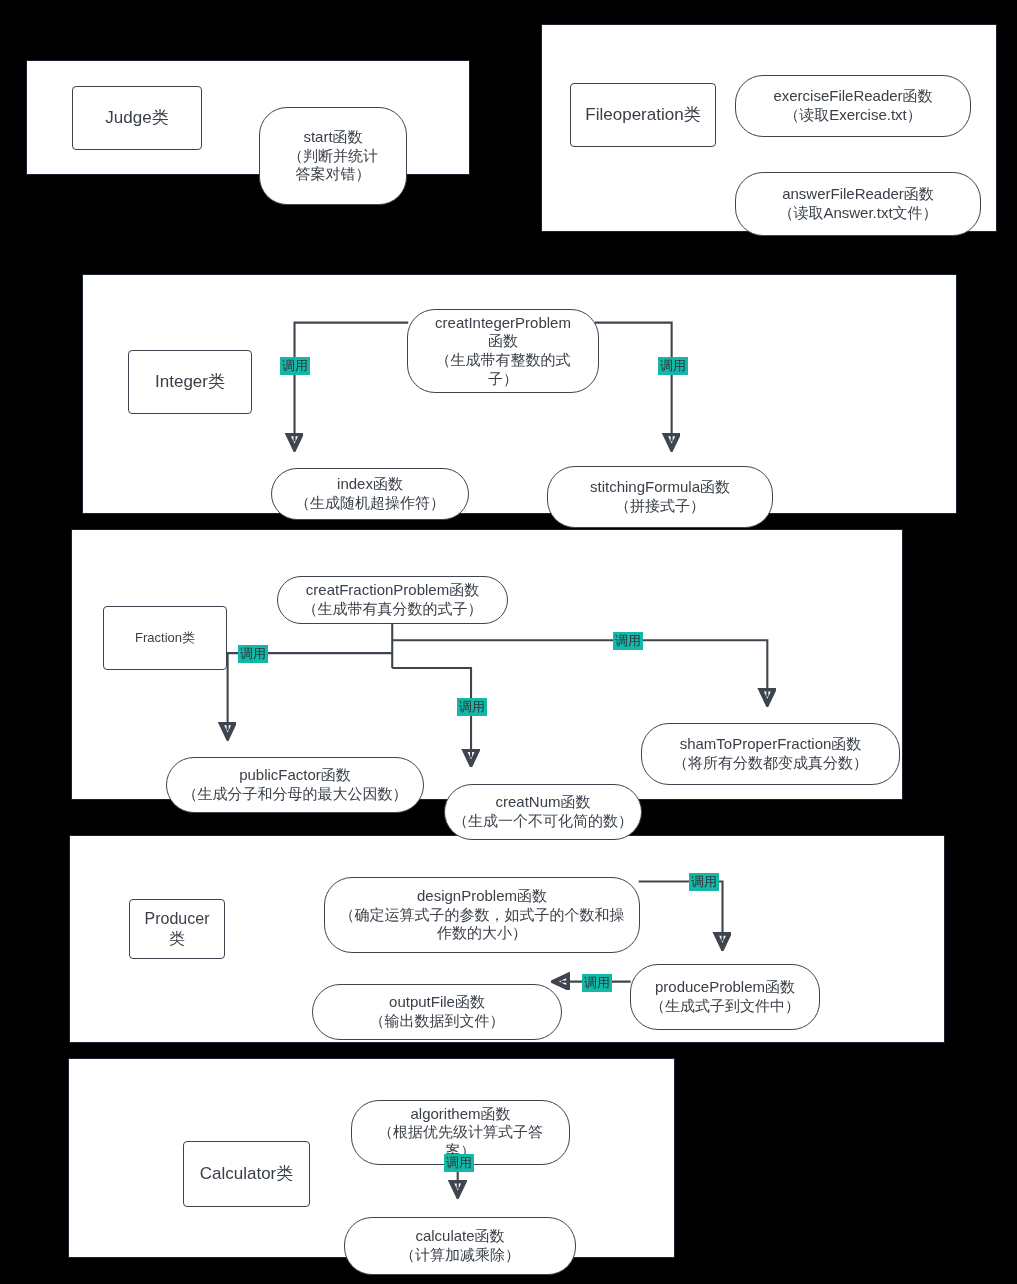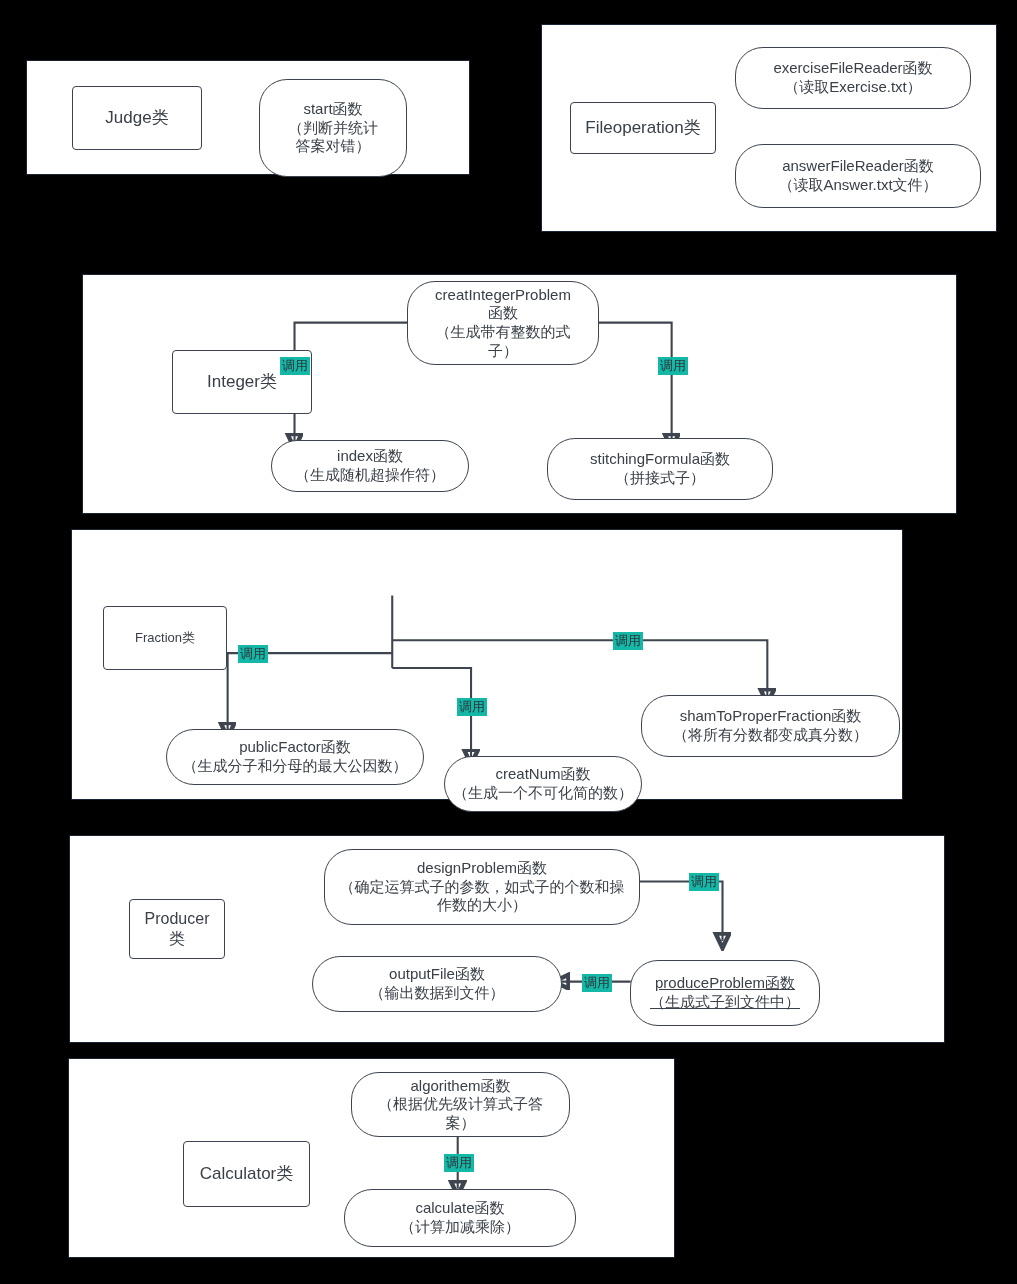--- a/index.html
+++ b/index.html
@@ -33,20 +33,21 @@
     text-align: center;
     line-height: 1.24;
     white-space: pre-line;
     z-index: 3;
   }
   .node.cls {
     border-radius: 4px;
   }
   .node.fn {
     border-radius: 28px;
+    margin-top: 28px;
   }
   .edge-layer {
     position: absolute;
     left: 0;
     top: 0;
     width: 100%;
     height: 100%;
     overflow: visible;
     z-index: 1;
   }
@@ -71,39 +72,39 @@
 <div id="stage">
 
   <div class="panel" style="left:26px; top:60px; width:444px; height:115px;">
     <div class="node cls" style="left:45px; top:25px; width:130px; height:64px; font-size:17px;">Judge类</div>
     <div class="node fn" style="left:232px; top:18px; width:148px; height:98px; font-size:15px;">start函数
 （判断并统计
 答案对错）</div>
   </div>
 
   <div class="panel" style="left:541px; top:24px; width:456px; height:208px;">
-    <div class="node cls" style="left:28px; top:77px; width:146px; height:52px; font-size:17px;">Fileoperation类</div>
+    <div class="node cls" style="left:28px; top:58px; width:146px; height:64px; font-size:17px;">Fileoperation类</div>
     <div class="node fn" style="left:193px; top:22px; width:236px; height:62px; font-size:15px;">exerciseFileReader函数
 （读取Exercise.txt）</div>
     <div class="node fn" style="left:193px; top:119px; width:246px; height:64px; font-size:15px;">answerFileReader函数
 （读取Answer.txt文件）</div>
   </div>
 
   <div class="panel" style="left:82px; top:274px; width:875px; height:240px;">
     <svg class="edge-layer" viewBox="0 0 875 240" preserveAspectRatio="none">
       <defs>
         <marker id="ah-int" markerWidth="9" markerHeight="9" refX="4.2" refY="4.2" orient="auto">
           <path d="M0.6,0.9 L7.6,4.2 L0.6,7.5 z" fill="#3f454f" stroke="none"></path>
         </marker>
       </defs>
       <path d="M326,48 L212,48 L212,168" marker-end="url(#ah-int)"></path>
       <path d="M513,48 L590,48 L590,168" marker-end="url(#ah-int)"></path>
     </svg>
 
-    <div class="node cls" style="left:45px; top:75px; width:140px; height:64px; font-size:17px;margin-left:44px;">Integer类</div>
+    <div class="node cls" style="left:45px; top:75px; width:124px; height:64px; font-size:17px;">Integer类</div>
     <div class="node fn" style="left:324px; top:6px; width:192px; height:84px; font-size:15px;">creatIntegerProblem
 函数
 （生成带有整数的式
 子）</div>
     <div class="node fn" style="left:188px; top:165px; width:198px; height:52px; font-size:15px;">index函数
 （生成随机超操作符）</div>
     <div class="node fn" style="left:464px; top:163px; width:226px; height:62px; font-size:15px;">stitchingFormula函数
 （拼接式子）</div>
 
     <div class="edge-label" style="left:212px; top:91px; font-size:13px;">调用</div>
@@ -121,20 +122,22 @@
       <path d="M321,66 L321,139"></path>
 
       <path d="M321,111 L697,111 L697,168" marker-end="url(#ah-fr)"></path>
 
       <path d="M321,124 L156,124 L156,202" marker-end="url(#ah-fr)"></path>
 
       <path d="M321,139 L400,139 L400,229" marker-end="url(#ah-fr)"></path>
     </svg>
 
     <div class="node cls" style="left:31px; top:76px; width:124px; height:64px; font-size:13px;">Fraction类</div>
+    <div class="node fn" style="left:205px; top:18px; width:231px; height:48px; font-size:15px;">creatFractionProblem函数
+（生成带有真分数的式子）</div>
     <div class="node fn" style="left:94px; top:199px; width:258px; height:56px; font-size:15px;">publicFactor函数
 （生成分子和分母的最大公因数）</div>
     <div class="node fn" style="left:372px; top:226px; width:198px; height:56px; font-size:15px;">creatNum函数
 （生成一个不可化简的数）</div>
     <div class="node fn" style="left:569px; top:165px; width:259px; height:62px; font-size:15px;">shamToProperFraction函数
 （将所有分数都变成真分数）</div>
 
     <div class="edge-label" style="left:181px; top:124px; font-size:13px;">调用</div>
     <div class="edge-label" style="left:400px; top:177px; font-size:13px;">调用</div>
     <div class="edge-label" style="left:556px; top:111px; font-size:13px;">调用</div>
@@ -151,21 +154,21 @@
       <path d="M562,147 L492,147" marker-end="url(#ah-pr)"></path>
     </svg>
 
     <div class="node cls" style="left:59px; top:63px; width:96px; height:60px; font-size:16px;">Producer
 类</div>
     <div class="node fn" style="left:254px; top:13px; width:316px; height:76px; font-size:15px;">designProblem函数
 （确定运算式子的参数，如式子的个数和操
 作数的大小）</div>
     <div class="node fn" style="left:242px; top:120px; width:250px; height:56px; font-size:15px;">outputFile函数
 （输出数据到文件）</div>
-    <div class="node fn" style="left:560px; top:124px; width:190px; height:66px; font-size:15px;text-decoration:underline;">produceProblem函数
+    <div class="node fn" style="left:560px; top:100px; width:190px; height:66px; font-size:15px;">produceProblem函数
 （生成式子到文件中）</div>
 
     <div class="edge-label" style="left:634px; top:46px; font-size:13px;">调用</div>
     <div class="edge-label" style="left:527px; top:147px; font-size:13px;">调用</div>
   </div>
 
   <div class="panel" style="left:68px; top:1058px; width:607px; height:200px;">
     <svg class="edge-layer" viewBox="0 0 607 200" preserveAspectRatio="none">
       <defs>
         <marker id="ah-ca" markerWidth="9" markerHeight="9" refX="4.2" refY="4.2" orient="auto">

